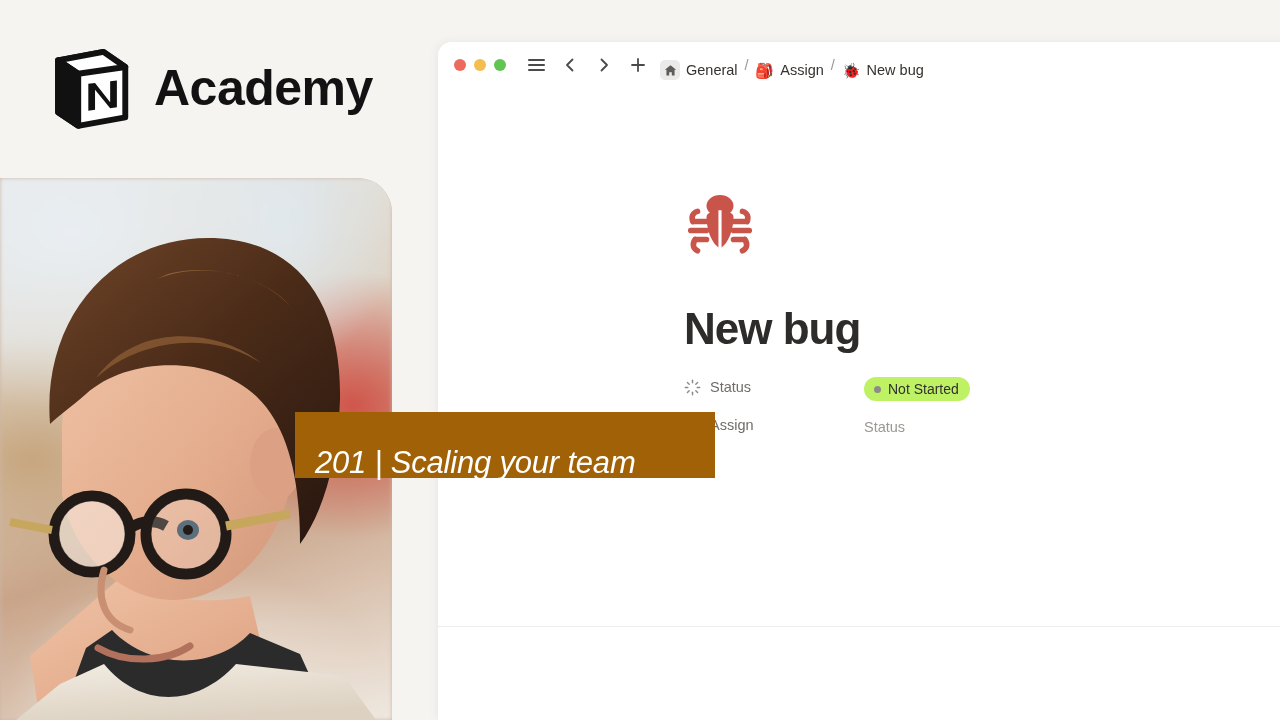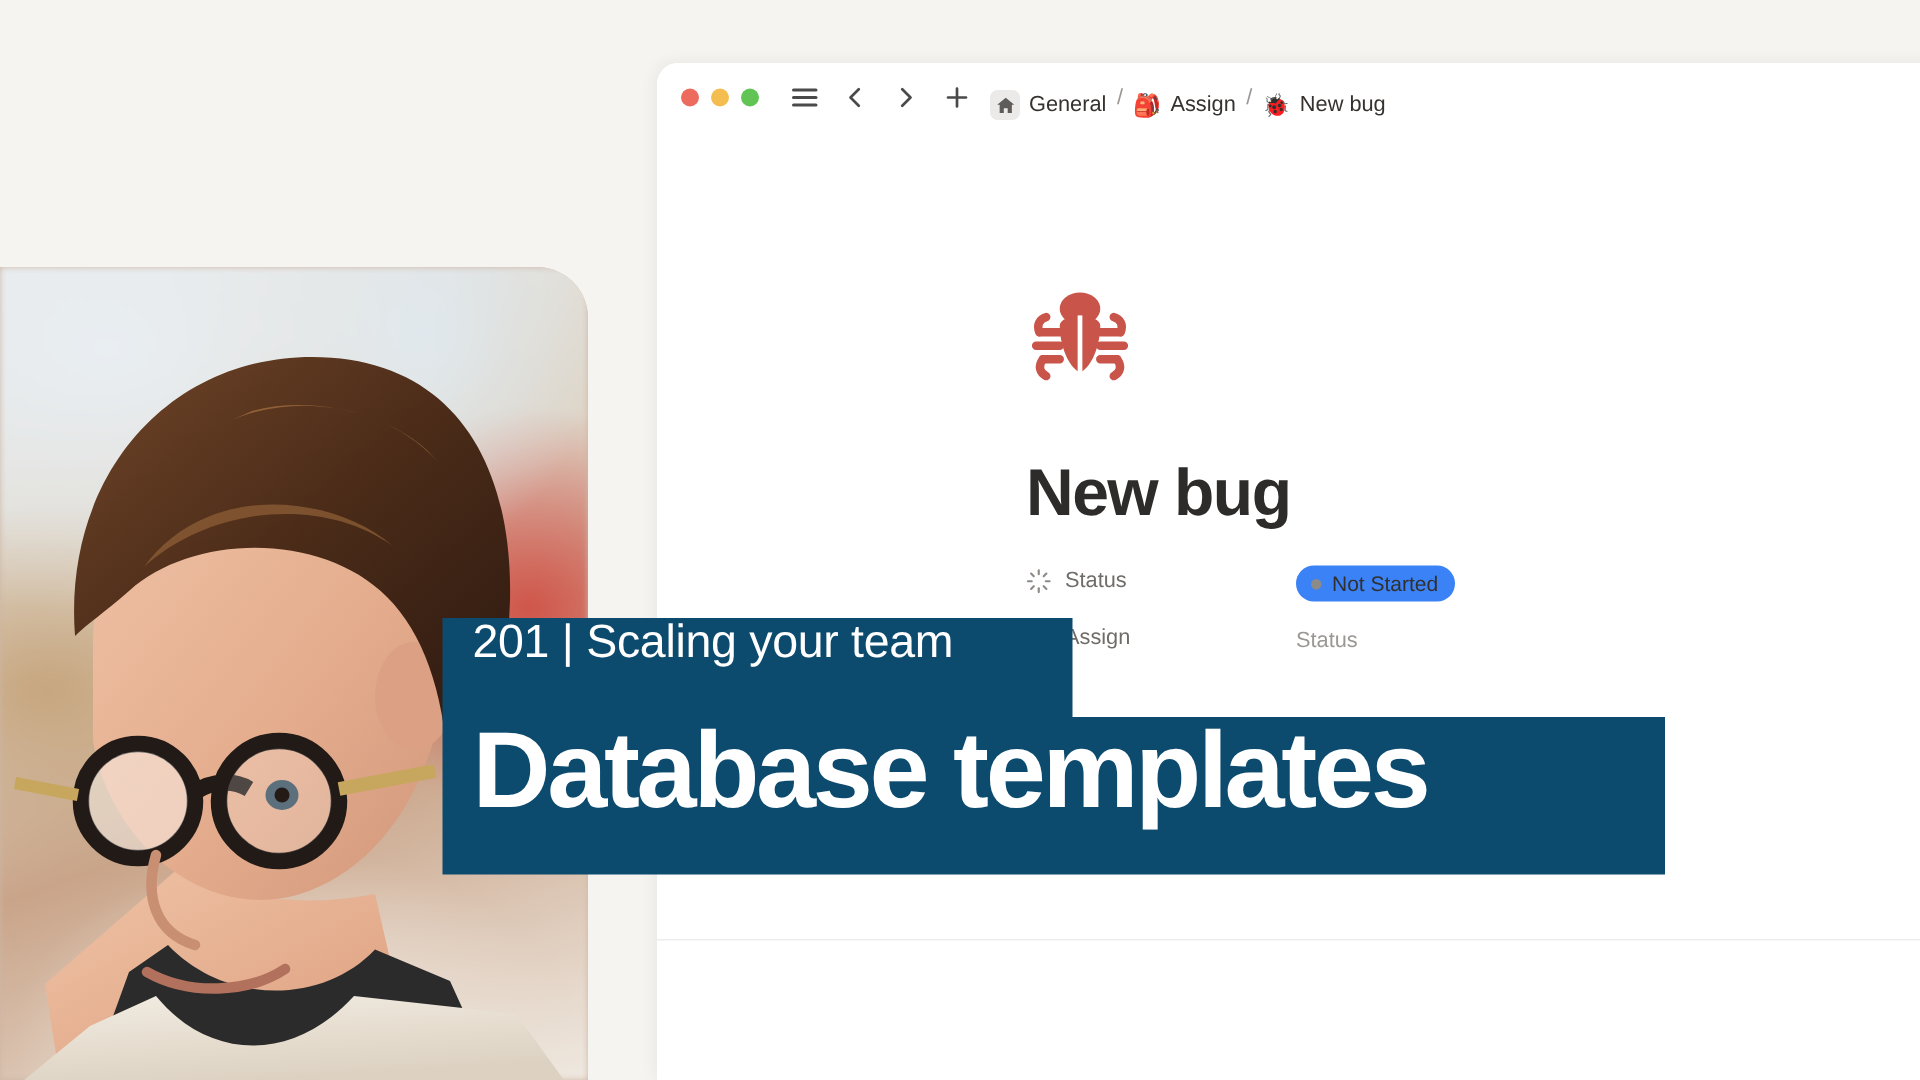--- a/index.html
+++ b/index.html
@@ -121,41 +121,42 @@
   .prop-row { display: flex; align-items: center; height: 30px; }
   .prop-key {
     display: flex; gap: 9px;
     width: 180px;
     color: #706d69;
     font-size: 14.5px;
   }
   .prop-val { font-size: 14.5px; color: #9b9894; }
   .pill {
     display: inline-flex; align-items: center; gap: 7px;
-    background: #3b82f6;
+    background: #bef264;
     border-radius: 13px;
     padding: 4px 11px 4px 10px;
     font-size: 14px;
     color: #31302e;
   }
   .pill .pdot { width: 7px; height: 7px; border-radius: 50%; background: #8d8b88; }
 
   .divider {
     position: absolute;
     left: 0; right: 0; top: 538px;
     height: 1px;
     background: #ededed;
   }
 
   
   .ov {
     position: absolute;
-    background: #0c4a6e;
-    display: flex; align-items: flex-start;
+    background: #a16207;
+    display: flex; align-items: flex-end;
     color: #ffffff;
+    font-style: italic;
   }
   .ov-sub {
     left: 295px; top: 412px;
     width: 420px; height: 66px;
     padding-left: 20px;
   }
   .ov-sub span {
     font-size: 31px;
     font-weight: 400;
     letter-spacing: -0.2px;
@@ -173,20 +174,31 @@
     letter-spacing: -2.2px;
     line-height: 1;
     white-space: nowrap;
   }
 </style>
 </head>
 <body>
 
 <div id="stage">
 
+  <div class="brand">
+    <span>
+      <svg class="notion-mark" viewBox="0 0 100 102" xmlns="http://www.w3.org/2000/svg">
+        <path d="M12 18 L66 8 L92 26 L92 86 L36 96 L12 80 Z" fill="#ffffff" stroke="#111111" stroke-width="7" stroke-linejoin="round"></path>
+        <path d="M12 18 L66 8 L92 26 L36 34 Z" fill="#ffffff" stroke="#111111" stroke-width="7" stroke-linejoin="round"></path>
+        <path d="M36 34 L36 96 L12 80 L12 18 Z" fill="#111111" stroke="#111111" stroke-width="7" stroke-linejoin="round"></path>
+        <path d="M48 78 L48 46 L56 45 L74 68 L74 43 L82 42 L82 74 L74 75 L56 53 L56 77 Z" fill="#111111"></path>
+      </svg>
+    </span>
+    <div class="brand-text">Academy</div>
+  </div>
 
   <div class="photo">
     <div class="photo-bg"></div>
     <svg class="photo-person" viewBox="0 0 392 542" preserveAspectRatio="xMidYMid slice">
       <defs>
         <linearGradient id="skin" x1="0" y1="0" x2="1" y2="1">
           <stop offset="0%" stop-color="#f0c3a6"></stop>
           <stop offset="60%" stop-color="#e3ab8c"></stop>
           <stop offset="100%" stop-color="#d0967a"></stop>
         </linearGradient>
@@ -345,17 +357,14 @@
           </div>
         </div>
       </div>
       <div class="divider"></div>
     </div>
   </div>
 
   <div class="ov ov-sub">
     <span>201 | Scaling your team</span>
   </div>
-  <div class="ov ov-main">
-    <span>Database templates</span>
-  </div>
 
 </div>
 
 </body></html>

